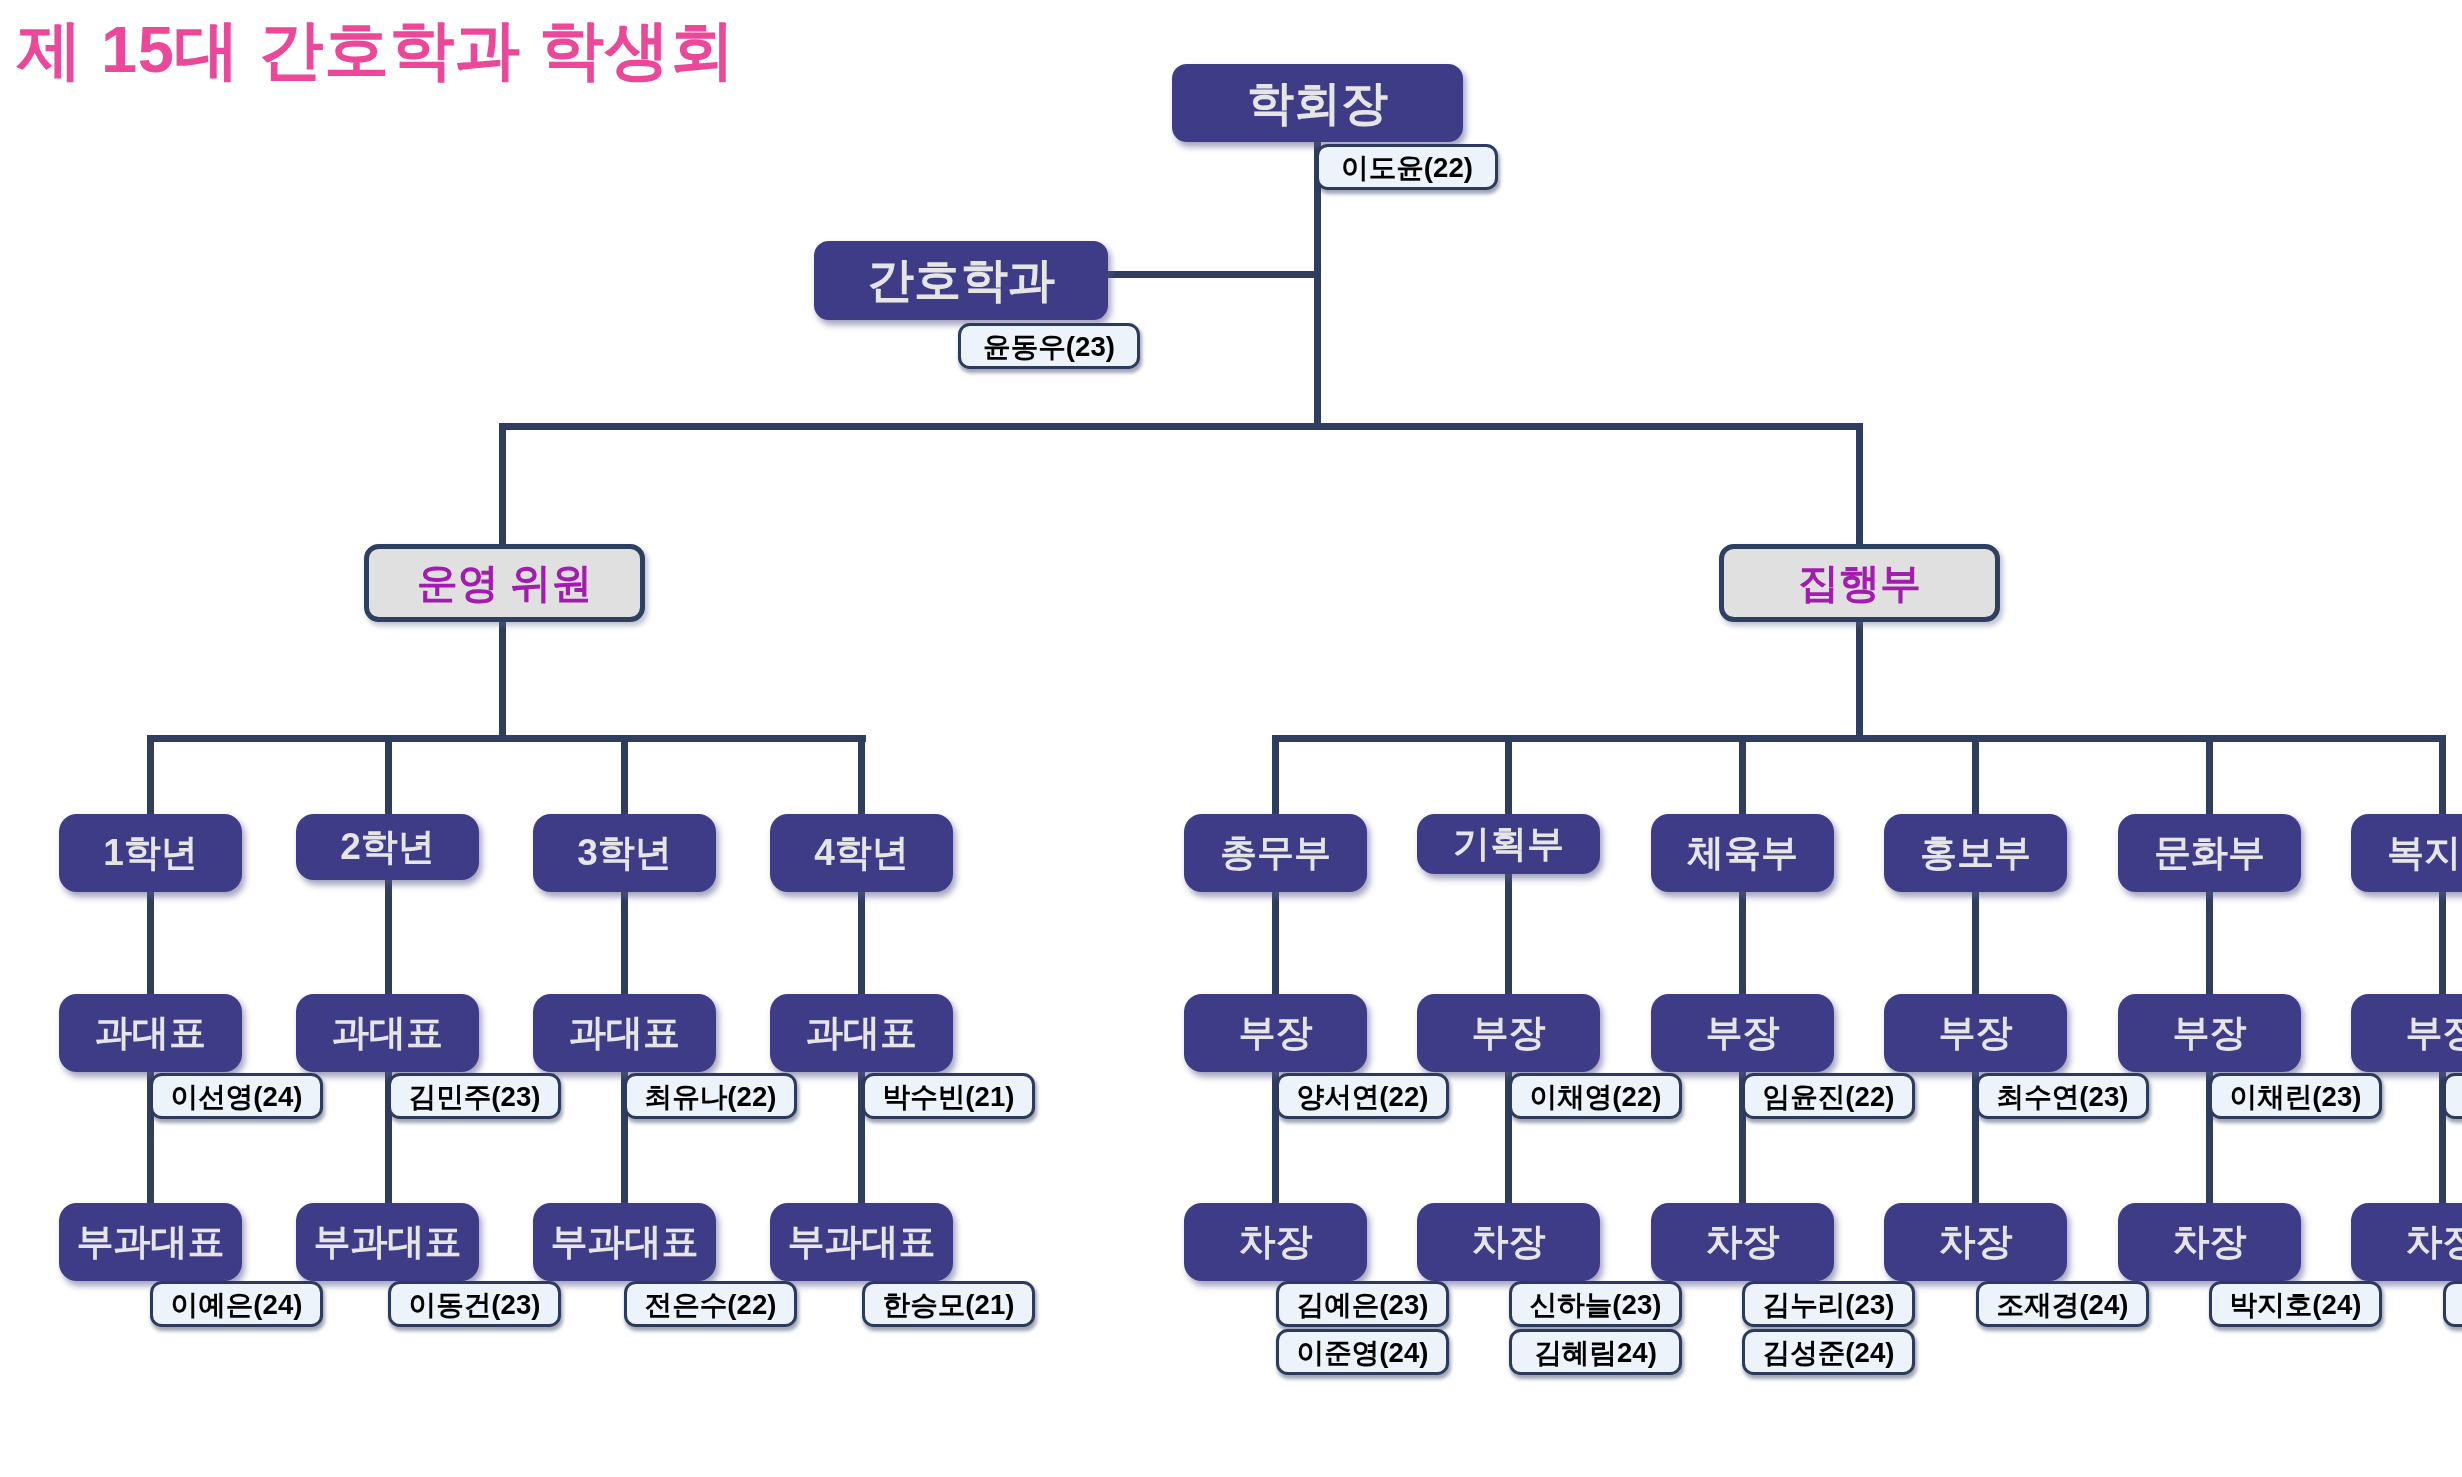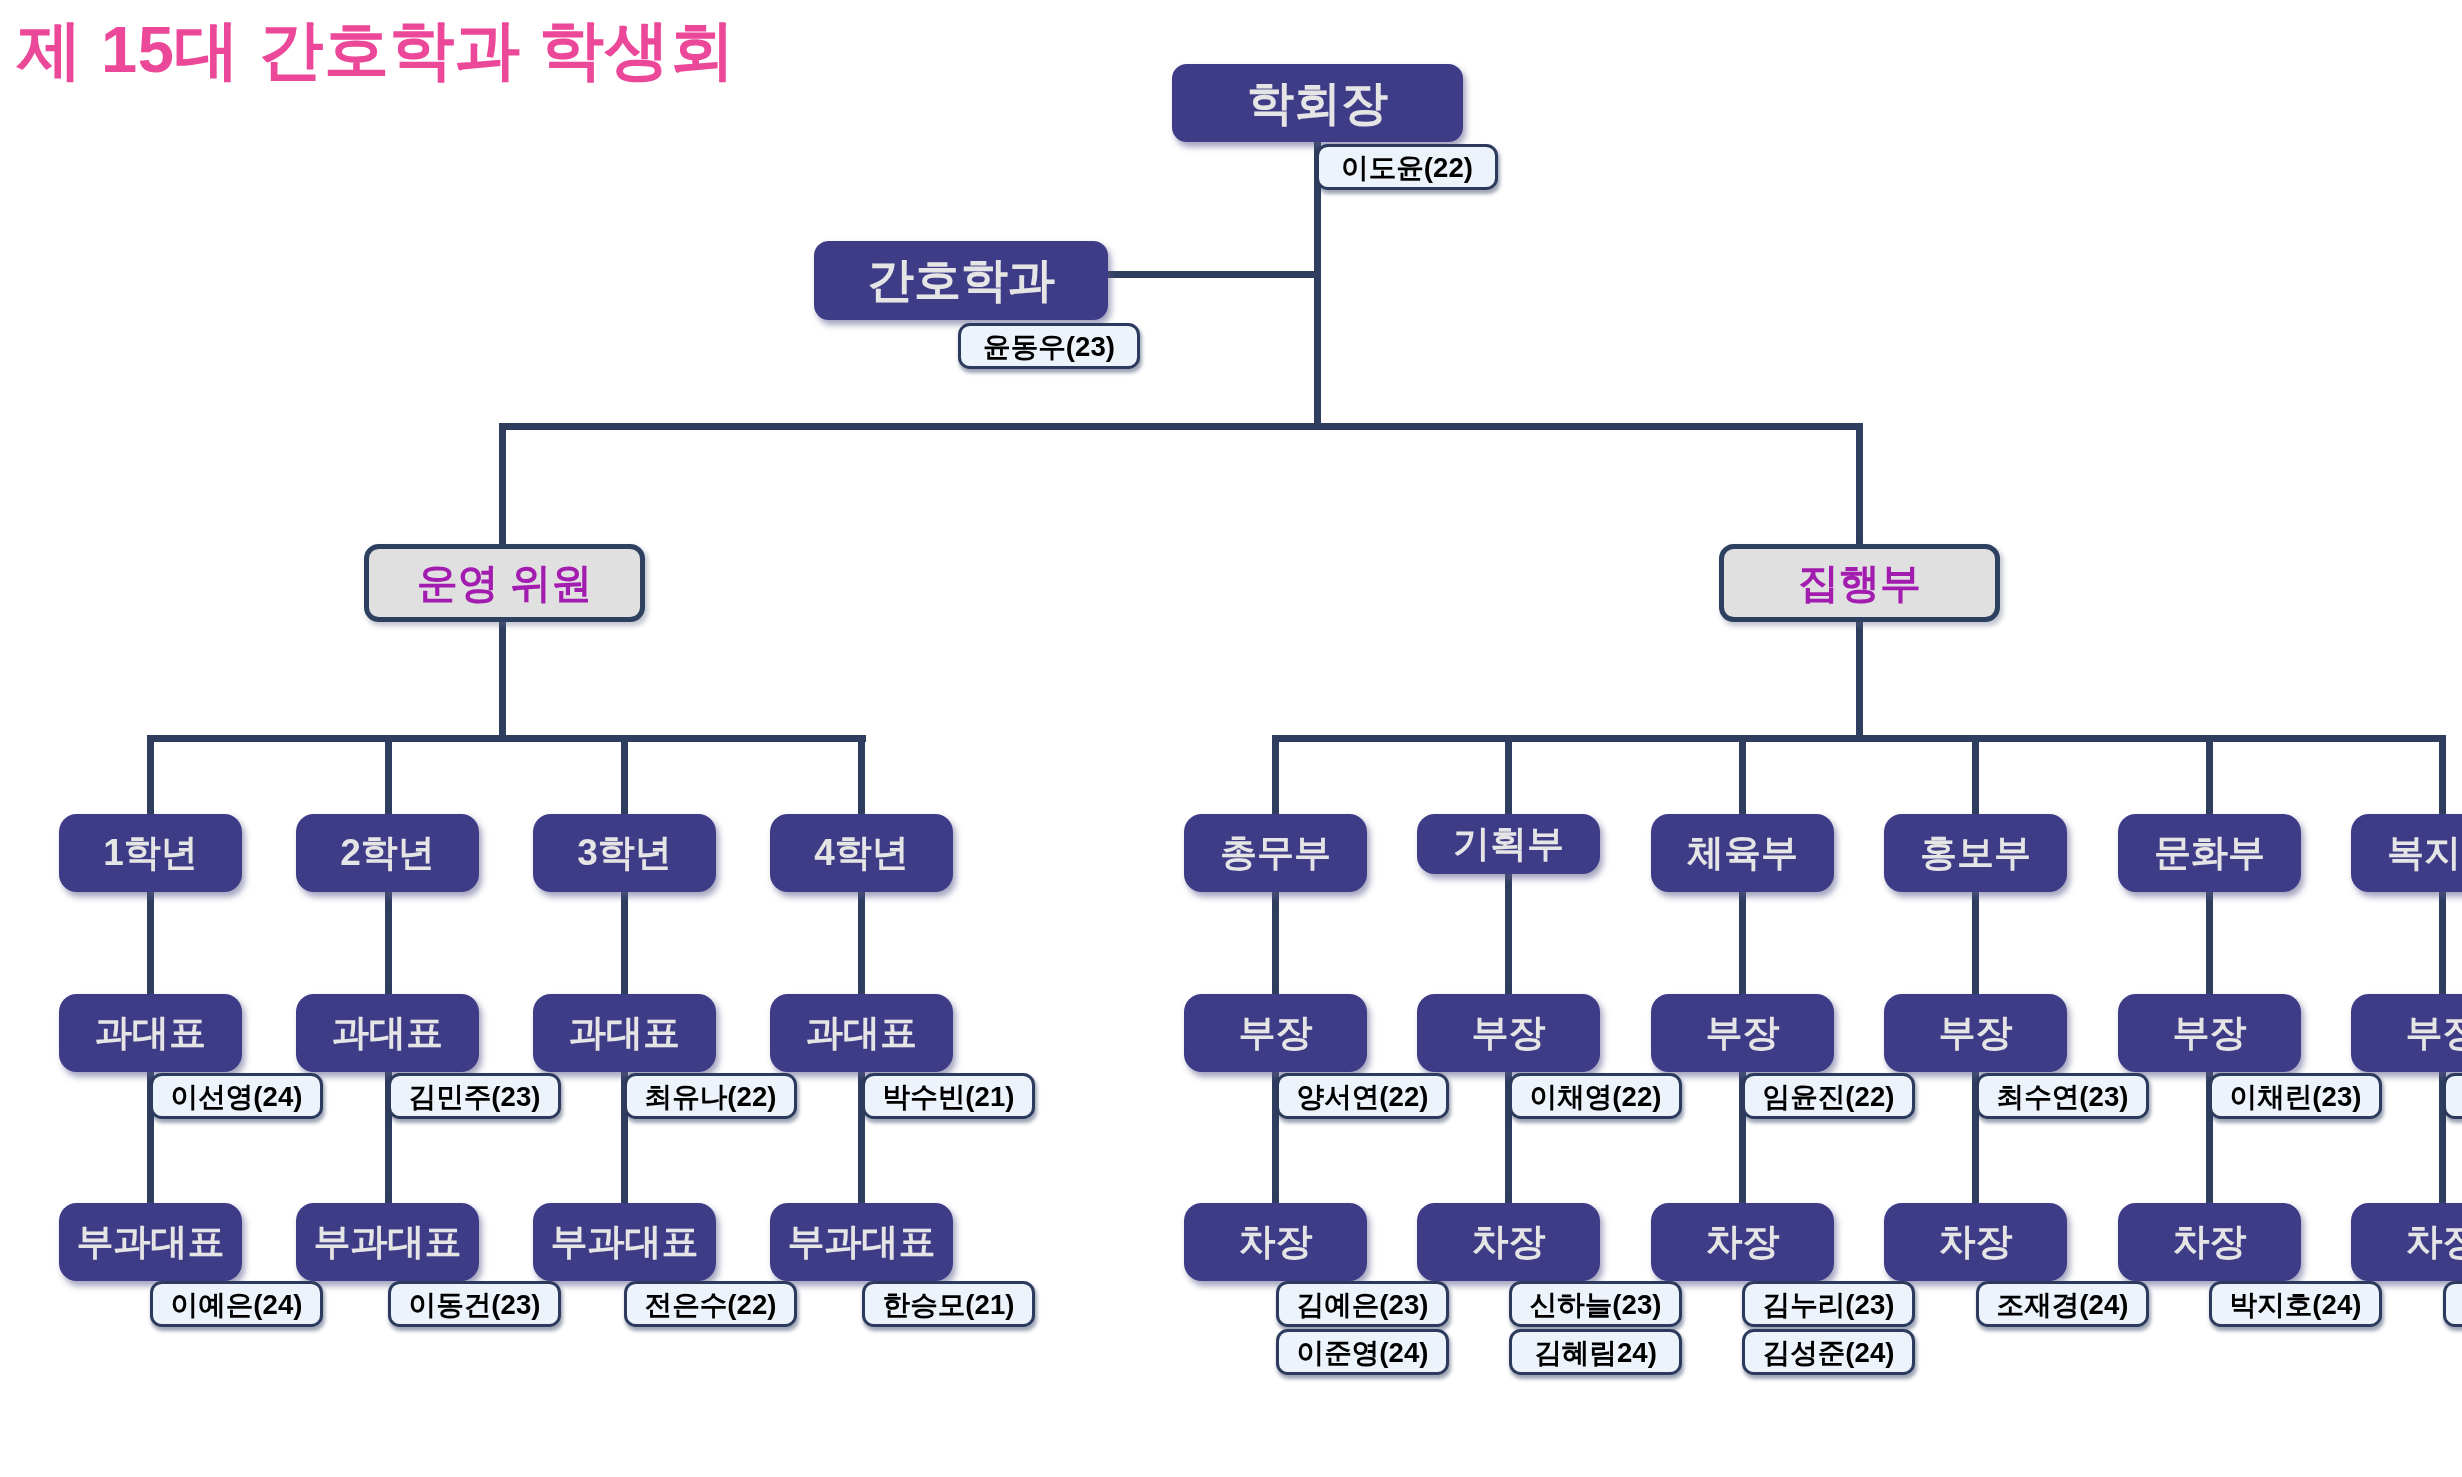--- a/index.html
+++ b/index.html
@@ -109,21 +109,21 @@
   <div class="pbox big" style="left:1172px;top:64px;width:291px;height:78px">학회장</div>
   <div class="tag" style="left:1316px;top:144px;width:182px;height:46px">이도윤(22)</div>
 
   <div class="pbox big" style="left:814px;top:241px;width:294px;height:79px">간호학과</div>
   <div class="tag" style="left:958px;top:323px;width:182px;height:46px">윤동우(23)</div>
 
   <div class="gbox" style="left:364px;top:544px;width:281px;height:78px">운영 위원</div>
   <div class="gbox" style="left:1719px;top:544px;width:281px;height:78px">집행부</div>
 
   <div class="pbox sm" style="left:59px;top:814px;width:183px;height:78px">1학년</div>
-  <div class="pbox sm" style="left:296px;top:814px;width:183px;height:78px">2학년</div>
+  <div class="pbox sm" style="left:296px;top:814px;width:183px;height:66px">2학년</div>
   <div class="pbox sm" style="left:533px;top:814px;width:183px;height:78px">3학년</div>
   <div class="pbox sm" style="left:770px;top:814px;width:183px;height:78px">4학년</div>
 
   <div class="pbox sm" style="left:59px;top:994px;width:183px;height:78px">과대표</div>
   <div class="pbox sm" style="left:296px;top:994px;width:183px;height:78px">과대표</div>
   <div class="pbox sm" style="left:533px;top:994px;width:183px;height:78px">과대표</div>
   <div class="pbox sm" style="left:770px;top:994px;width:183px;height:78px">과대표</div>
 
   <div class="tag" style="left:150px;top:1073px;width:173px;height:46px">이선영(24)</div>
   <div class="tag" style="left:388px;top:1073px;width:173px;height:46px">김민주(23)</div>

